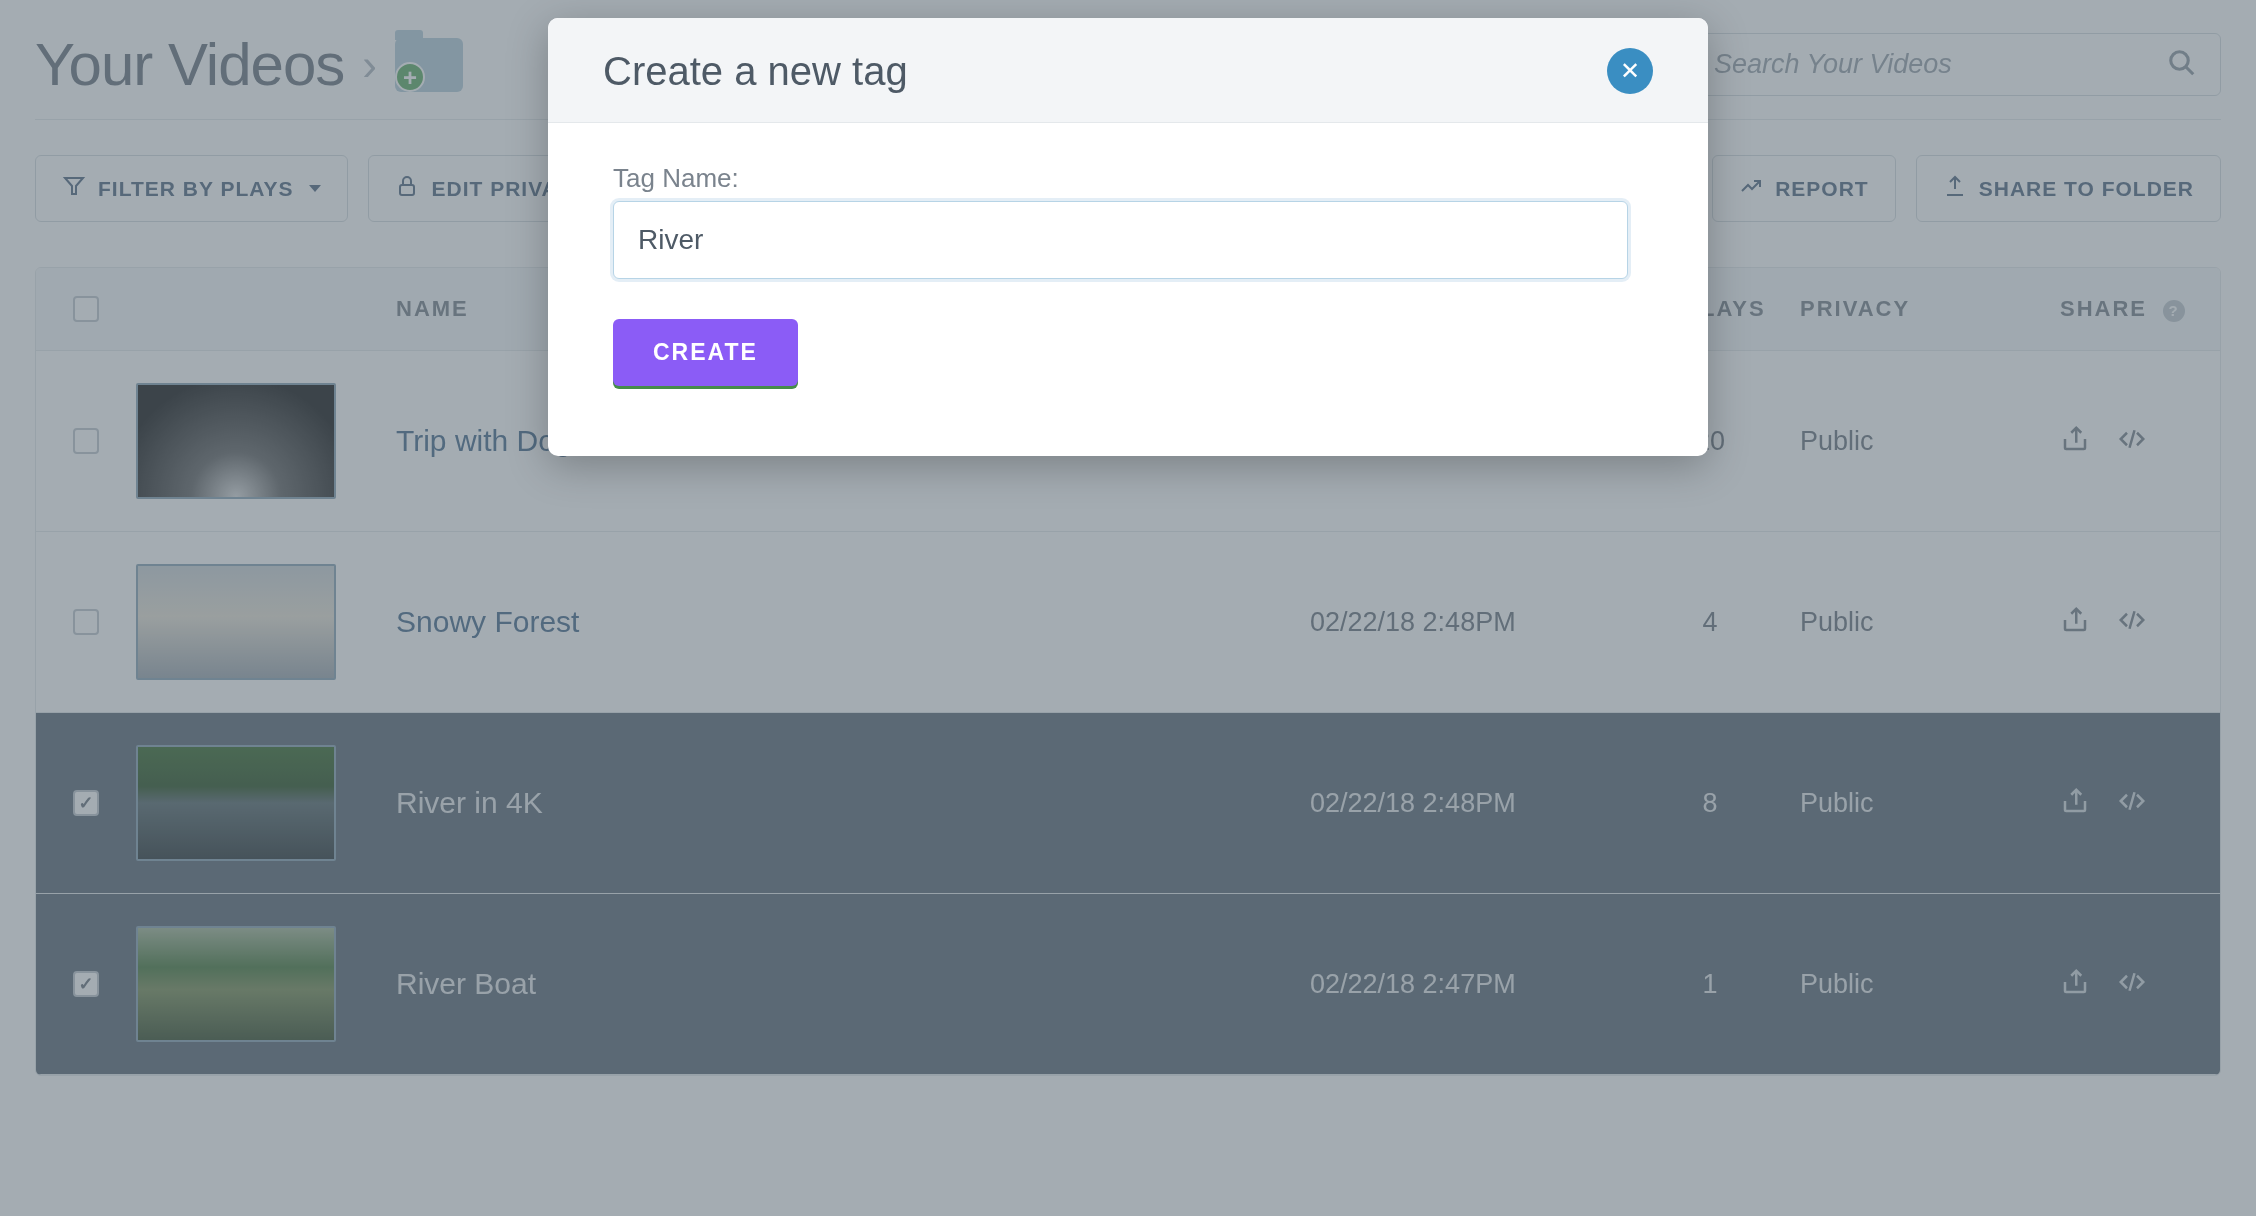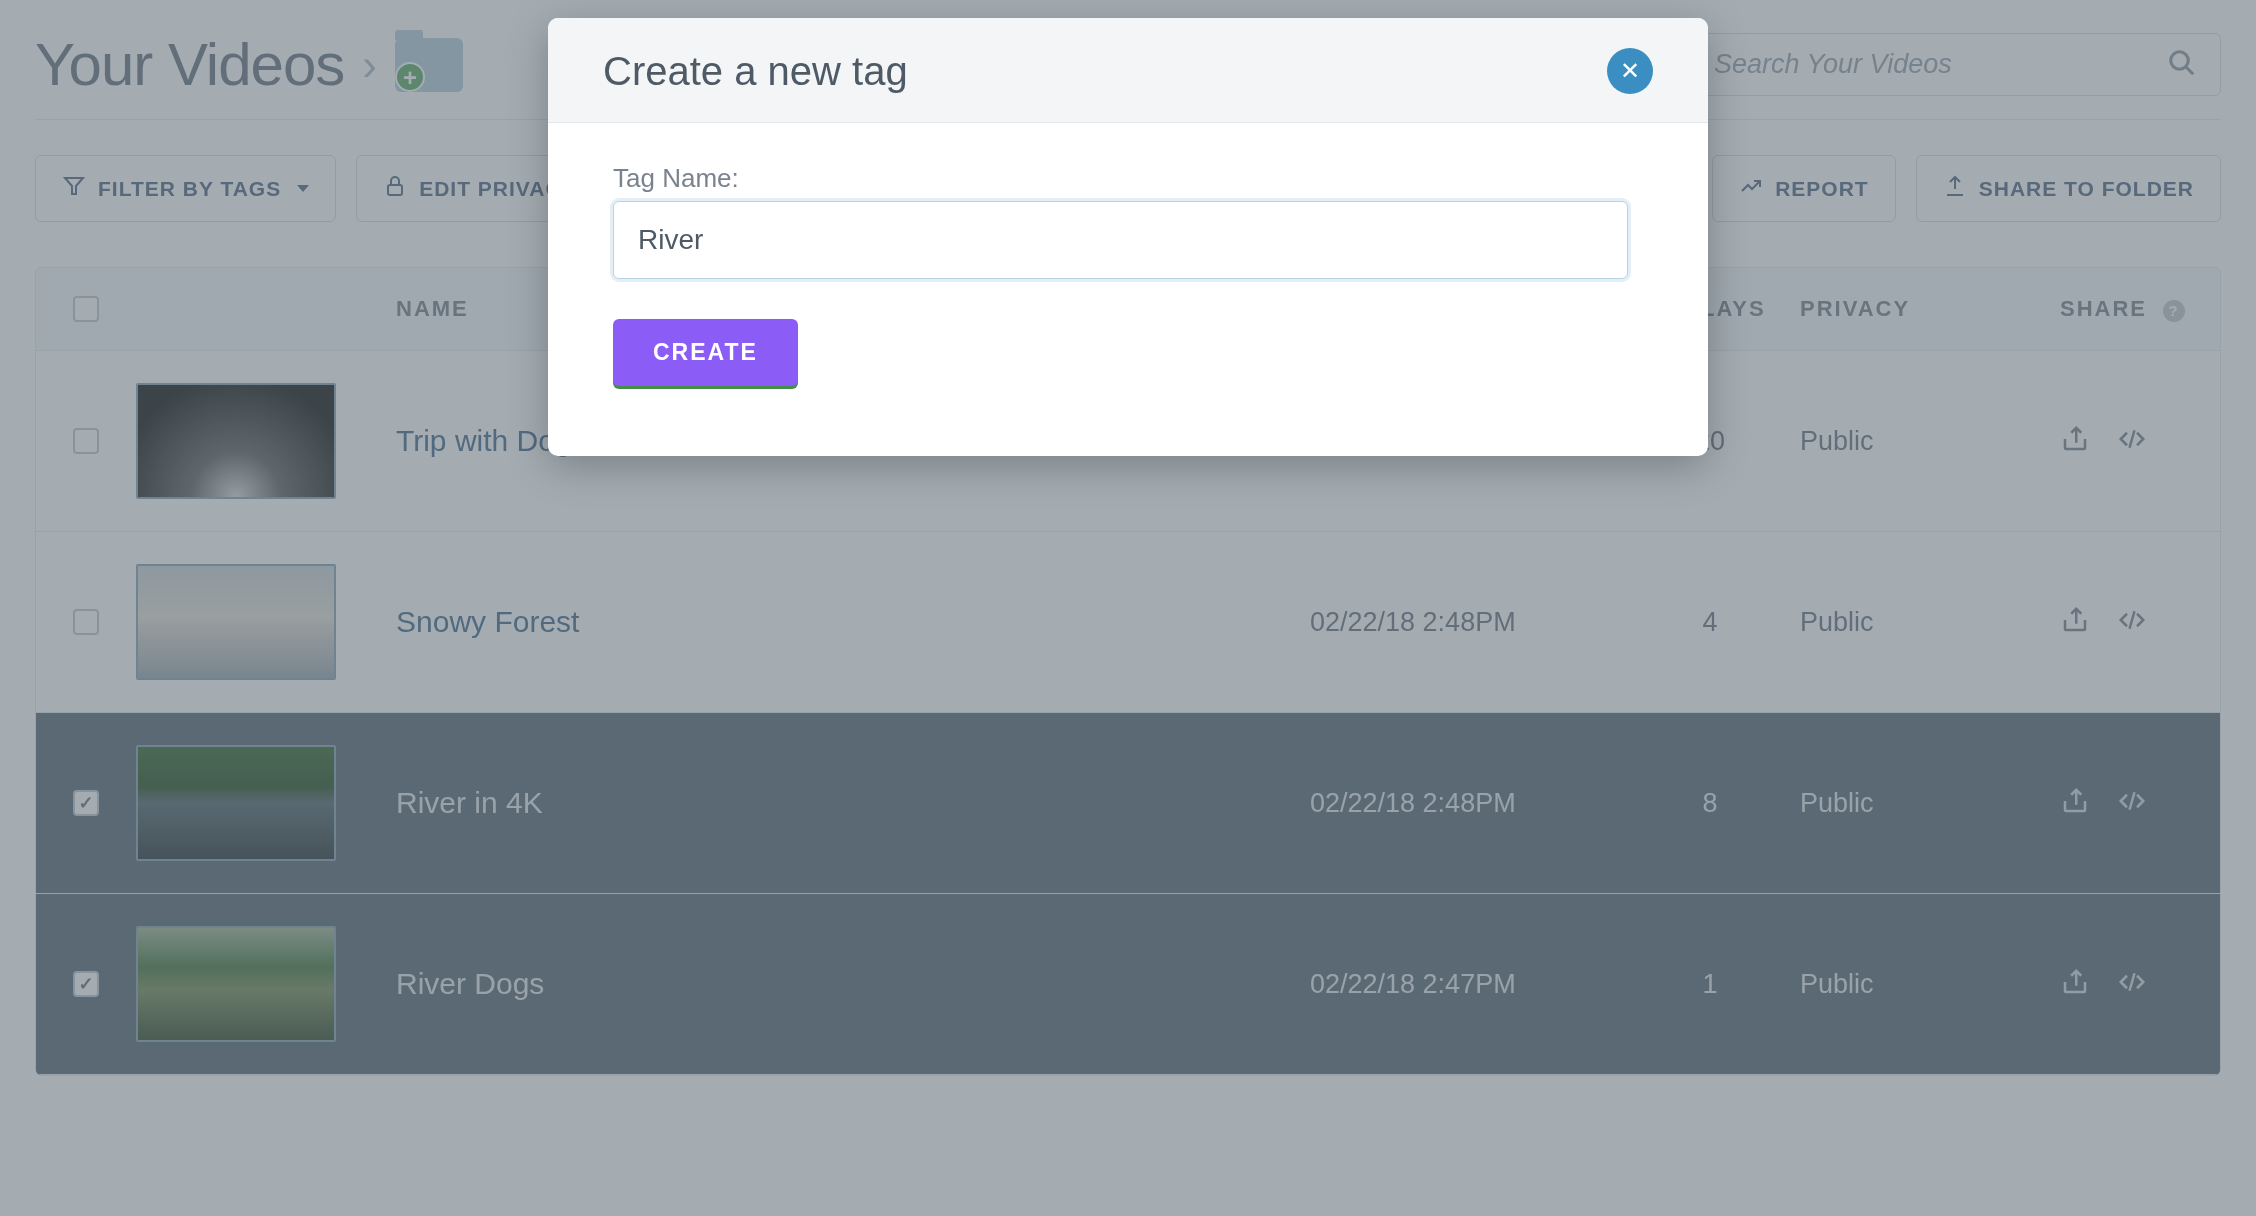--- a/index.html
+++ b/index.html
@@ -303,21 +303,21 @@
   </div>
 
   <div class="toolbar">
     <div class="toolbar-left">
       <button class="tool-btn">
         <span>
           <svg viewBox="0 0 24 24" fill="none" stroke="currentColor" stroke-width="2">
               <polygon points="3 4 21 4 14 12 14 20 10 20 10 12 3 4"></polygon>
             </svg>
         </span>
-        <span>FILTER BY TAGS</span>
+        <span>FILTER BY PLAYS</span>
         <span class="caret-down"></span>
       </button>
       <button class="tool-btn">
         <span>
           <svg viewBox="0 0 24 24" fill="none" stroke="currentColor" stroke-width="2">
               <rect x="5" y="11" width="14" height="10" rx="2"></rect>
               <path d="M8 11V7a4 4 0 0 1 8 0v4"></path>
             </svg>
         </span>
         <span>EDIT PRIVACY</span>
@@ -446,21 +446,21 @@
       </span>
     </div>
         </div>
         <div class="trow selected">
     <div class="checkbox-cell">
             <span class="chk checked"></span>
           </div>
     <div>
             <span class="thumb thumb-4"></span>
           </div>
-    <div class="video-name">River Dogs</div>
+    <div class="video-name">River Boat</div>
     <div class="td">02/22/18 2:47PM</div>
     <div class="td plays-cell">1</div>
     <div class="td">Public</div>
     <div class="share-cell">
       <span class="share-icon">
         <svg width="30" height="30" viewBox="0 0 24 24" fill="none" stroke="currentColor" stroke-width="2">
                 <path d="M4 12v7a1 1 0 0 0 1 1h14a1 1 0 0 0 1-1v-7"></path>
                 <polyline points="9 7 13 3 17 7"></polyline>
                 <line x1="13" y1="3" x2="13" y2="15"></line>
               </svg>

